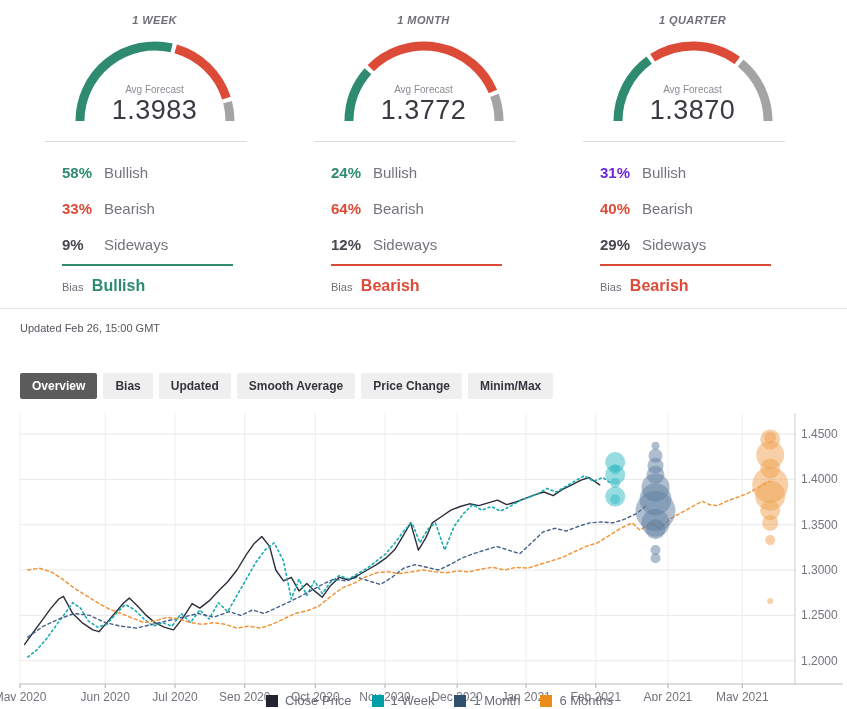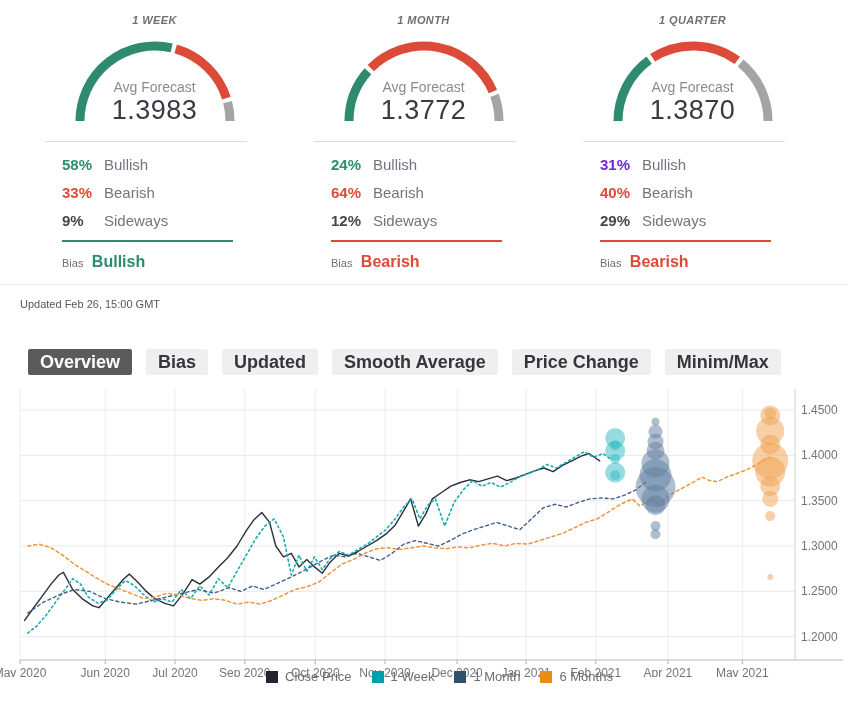--- a/index.html
+++ b/index.html
@@ -3,35 +3,35 @@
 <meta charset="utf-8">
 <style>
   html,body{margin:0;padding:0;background:#fff;}
   body{width:847px;height:709px;font-family:"Liberation Sans",sans-serif;position:relative;overflow:hidden;}
   .fc-row{display:flex;padding:6px 20px 0 20px;}
   .fc-col{width:269px;}
   .fc-title{text-align:center;font-size:11px;font-style:italic;font-weight:bold;color:#6f6f78;letter-spacing:.4px;margin-top:8px;}
   .gauge-wrap{position:relative;width:170px;margin:12px auto 0 auto;height:88px;}
   .gauge{display:block;}
   .gauge-text{position:absolute;left:0;right:0;bottom:0;text-align:center;}
-  .avg-label{font-size:14px;color:#8b8b93;}
+  .avg-label{font-size:10px;color:#8b8b93;}
   .avg-value{font-size:27px;color:#3a3a42;letter-spacing:.5px;}
   .fc-divider{border-top:1px solid #dcdcdc;margin:15px 42px 0 25px;}
   .fc-rows{margin:14px 56px 0 42px;}
   .pct-row{display:flex;align-items:baseline;margin-bottom:11px;font-size:15px;}
-  .pct-val{font-weight:bold;width:42px;flex:none;}
+  .pct-val{font-weight:bold;width:42px;flex:none;margin-top:8px;}
   .pct-label{color:#74747e;}
   .bias-rule{height:2px;margin:2px 56px 0 42px;}
   .bias-row{margin:11px 56px 0 42px;}
   .bias-word{font-size:11px;color:#6f6f78;}
   .bias-value{font-size:16px;font-weight:bold;margin-left:4px;}
   .section-divider{border-top:1px solid #e7e7e7;margin-top:13px;}
   .updated{margin:13px 0 0 20px;font-size:11px;color:#55555f;}
   .tabbar{margin:39px 0 0 20px;display:flex;gap:6px;}
-  .tab{font-family:"Liberation Sans",sans-serif;font-size:18px;font-weight:bold;color:#35353d;background:#efefef;border:none;border-radius:2px;padding:6px 12px;cursor:pointer;line-height:14px;margin-left:8px;}
+  .tab{font-family:"Liberation Sans",sans-serif;font-size:12px;font-weight:bold;color:#35353d;background:#efefef;border:none;border-radius:2px;padding:6px 12px;cursor:pointer;line-height:14px;}
   .tab.selected{background:#5b5b5b;color:#ffffff;}
   #chart{display:block;margin-top:10px;}
   .legend{display:flex;justify-content:center;gap:20px;margin-top:-8px;align-items:center;margin-left:32px;}
   .legend-item{display:flex;align-items:center;gap:7px;font-size:13px;color:#6d6d76;}
   .legend-swatch{width:12px;height:12px;display:inline-block;}
 </style>
 </head>
 <body>
 
 <div class="fc-row">

